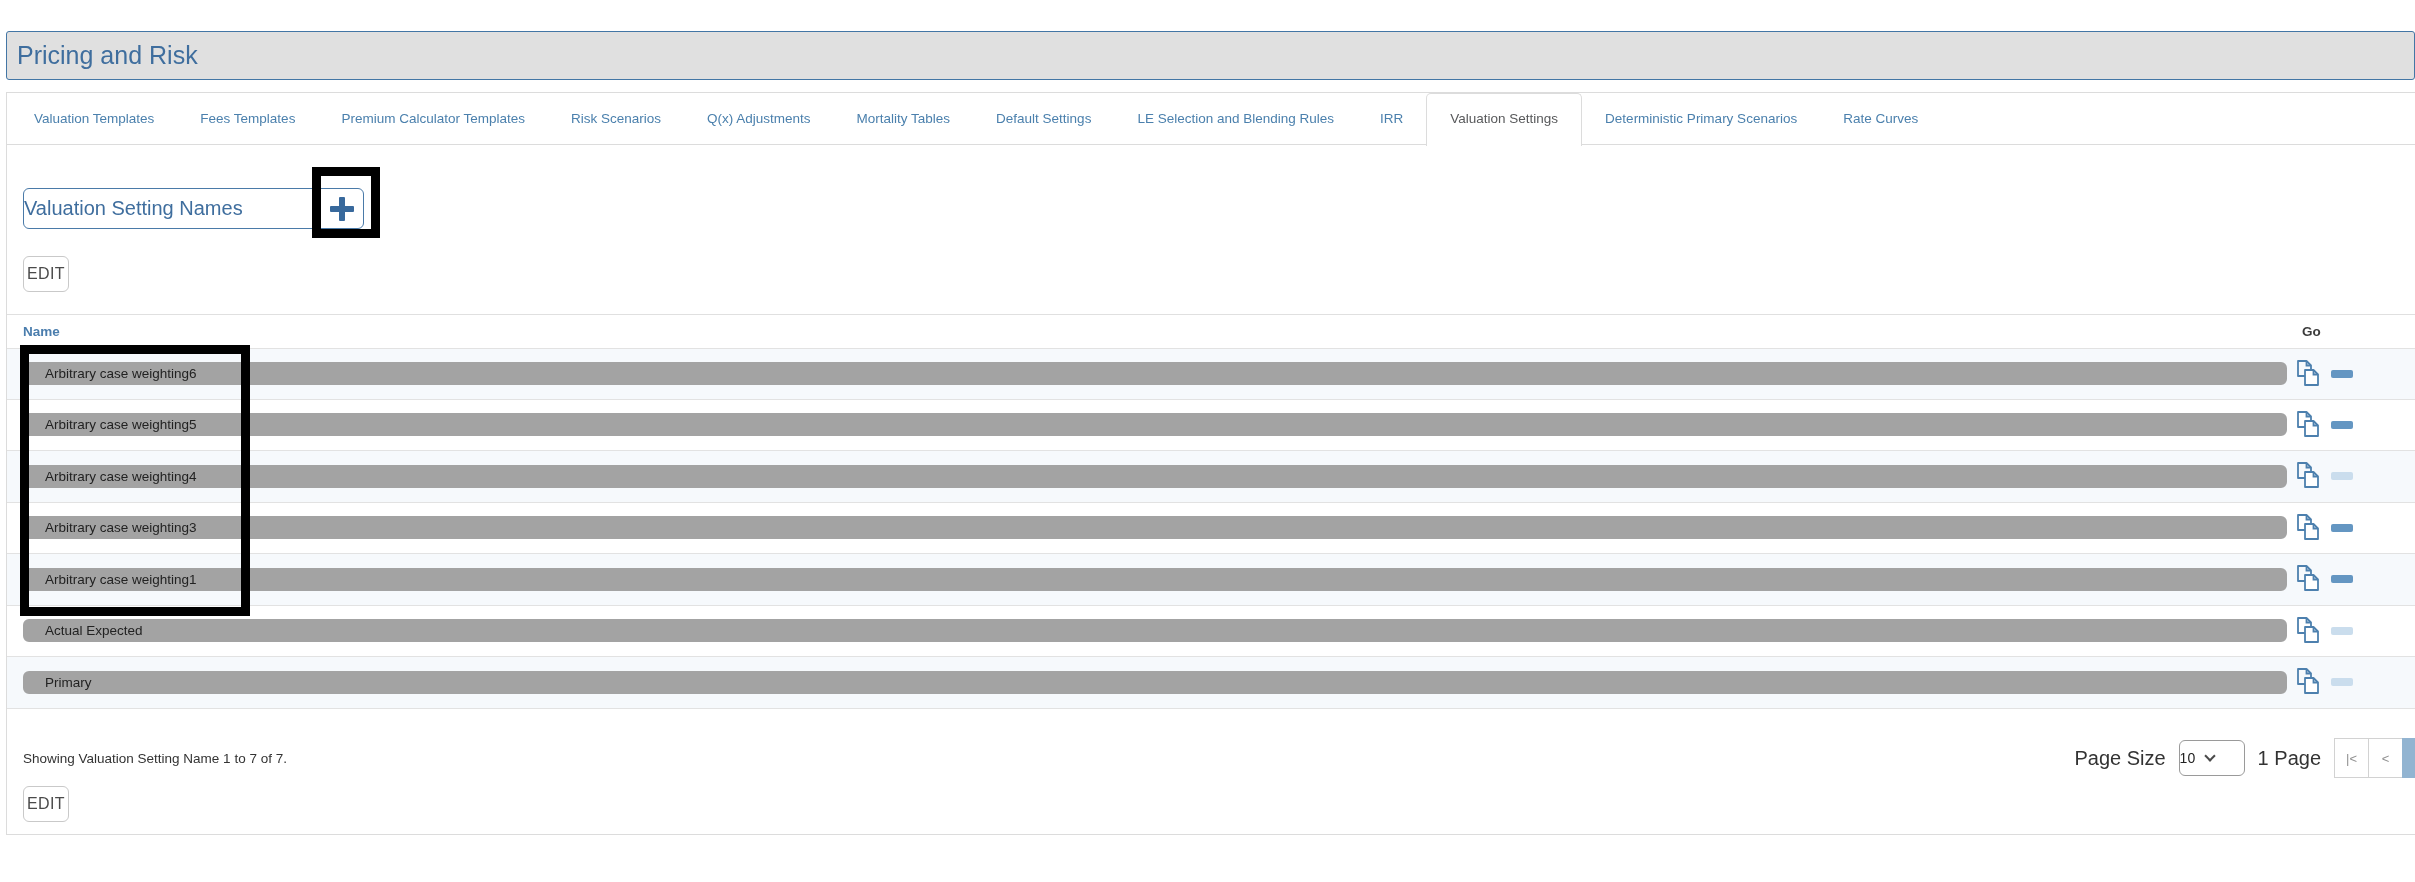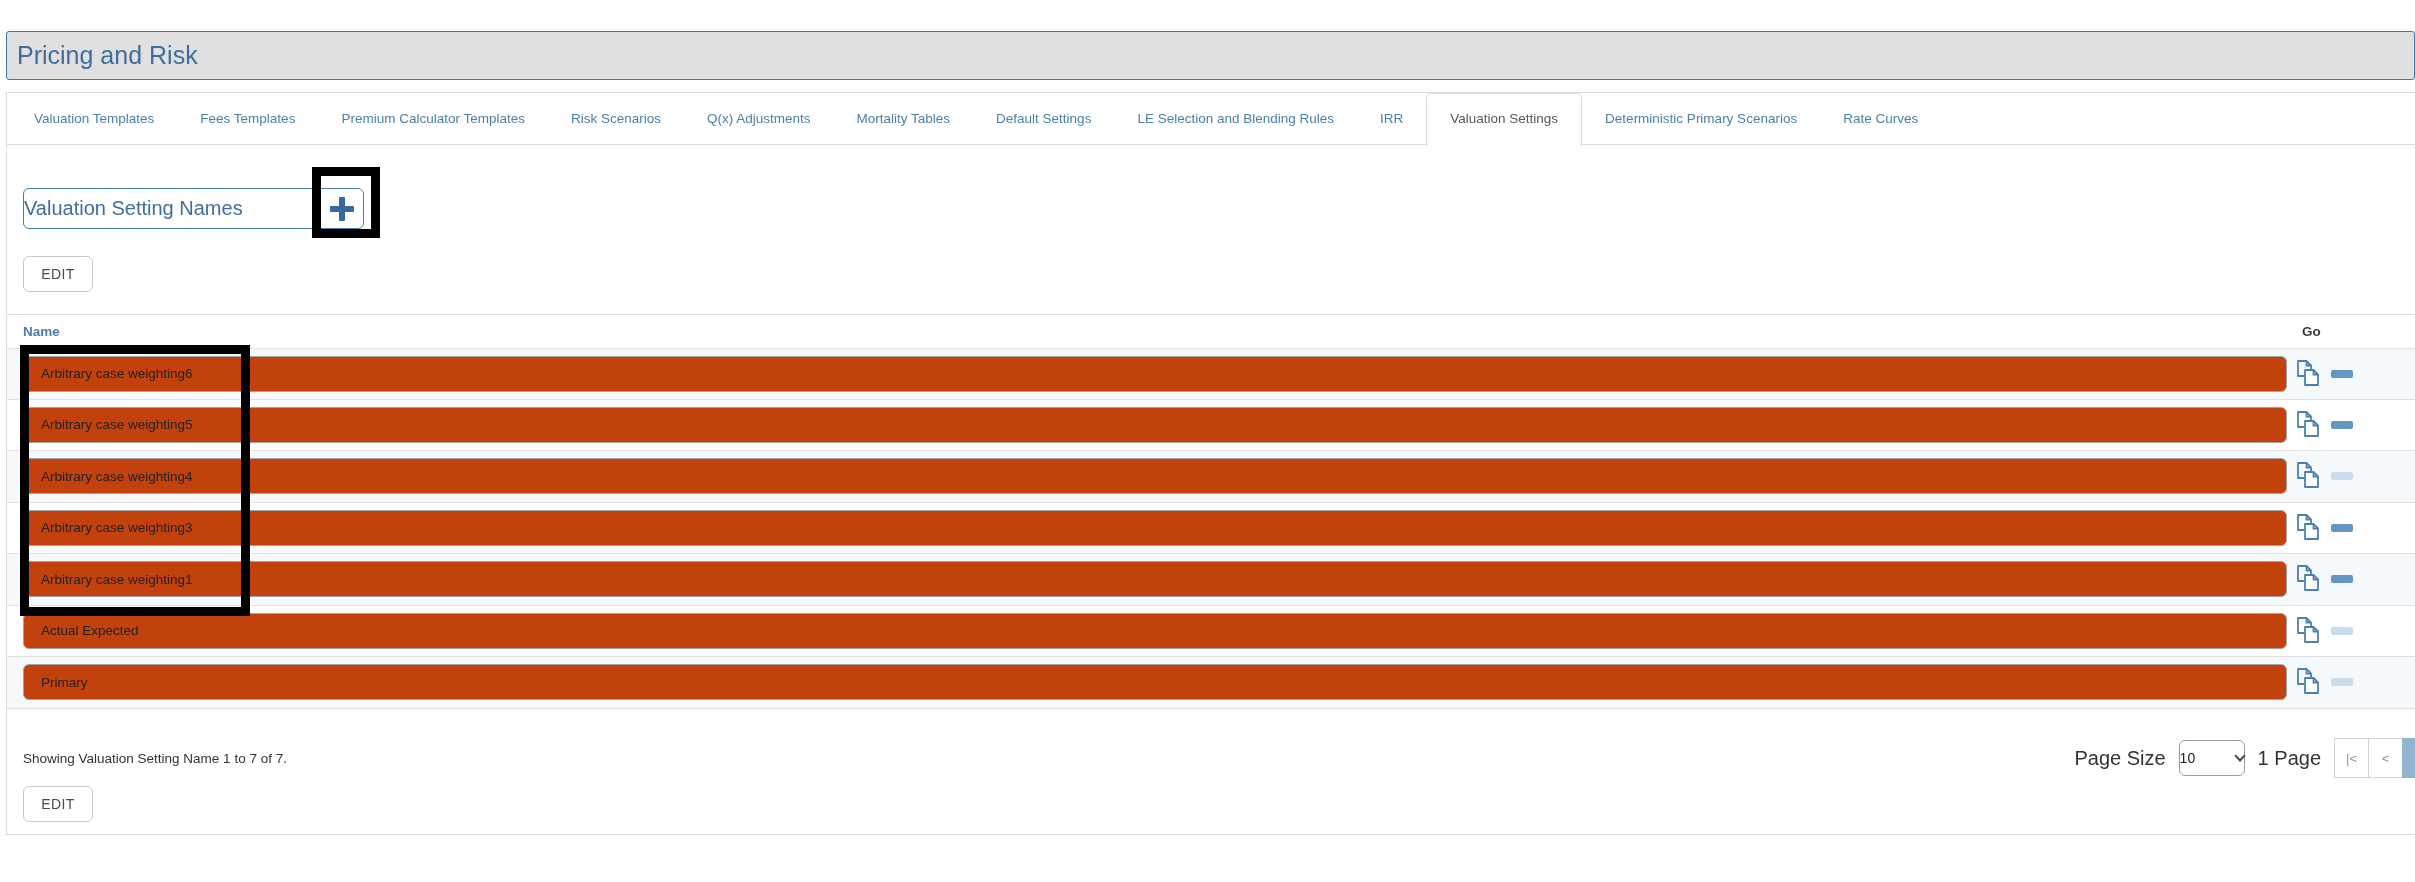--- a/index.html
+++ b/index.html
@@ -35,60 +35,60 @@
   .add-btn { margin-left:auto; margin-right:8px; width:26px; height:26px;
              background:none; border:none; cursor:pointer; display:flex;
              align-items:center; justify-content:center; }
   .plus { position:relative; width:24px; height:24px; display:block; }
   .plus::before { content:""; position:absolute; left:0; top:9px; width:24px; height:6px;
                   background:#38699c; border-radius:1px; }
   .plus::after  { content:""; position:absolute; left:9px; top:0; width:6px; height:24px;
                   background:#38699c; border-radius:1px; }
 
   
-  .edit-btn { position:absolute; width:70px; height:36px; background:#fff;
+  .edit-btn { position:absolute; width:46px; height:36px; background:#fff;
               border:1px solid #c9c9c9; border-radius:6px; color:#4a4a4a;
-              font-size:14px; letter-spacing:.4px; cursor:pointer;
+              font-size:16px; letter-spacing:.4px; cursor:pointer;
               font-family:"Liberation Sans", sans-serif;
               display:flex; align-items:center; justify-content:center; }
   .edit-top    { top:163px; left:16px; }
   .edit-bottom { top:693px; left:16px; }
 
   
   .table-head { position:absolute; top:221px; left:0; right:0; height:34px;
                 border-top:1px solid #e0e0e0; }
   .col-name { position:absolute; left:16px;  top:9px; font-size:13.5px;
               font-weight:bold; color:#4a7dad; cursor:pointer; }
   .col-go   { position:absolute; left:2295px; top:9px; font-size:13.5px;
               font-weight:bold; color:#3c3c3c; }
 
   .rows { position:absolute; top:255px; left:0; right:0; }
   .row { height:51.5px; display:flex; align-items:center;
          border-bottom:1px solid #e2e2e2; background:#fff; }
   .row:first-child { border-top:1px solid #e2e2e2; }
   .row:nth-child(odd) { background:#f6f9fc; }
-  .name-box { margin-left:16px; width:2264px; height:36px; background:#c2410c;
-              border:1px solid #a3a3a3; border-radius:6px; display:flex;
+  .name-box { margin-left:16px; width:2264px; height:23px; background:#a3a3a3;
+              border:5px solid #a3a3a3; border-radius:6px; display:flex;
               align-items:center; padding-left:17px; font-size:13.5px; color:#222;
               cursor:pointer; }
   .go-cell { display:flex; align-items:center; margin-left:9px; gap:9px; }
   .icon-btn { background:none; border:none; padding:0; cursor:pointer;
               display:flex; align-items:center; }
   .dash { width:22px; height:8px; border-radius:2px; background:#6496c2; }
   .dash[data-state="disabled"] { background:#cadded; }
 
   
   .footer { position:absolute; top:645px; left:16px; right:0; height:40px;
             display:flex; align-items:center; }
   .summary { font-size:13.5px; color:#333; }
   .footer-right { margin-left:auto; display:flex; align-items:center; gap:13px; }
   .page-size-label, .page-count { font-size:20px; color:#333; white-space:nowrap; }
   .page-size-select { width:66px; height:36px; border:1px solid #9a9a9a;
                       border-radius:6px; background:#fff; display:flex;
-                      align-items:center; justify-content:space-between; gap:11px;
+                      align-items:center; justify-content:flex-start; gap:11px;
                       cursor:pointer; }
   .page-size-value { font-size:14px; color:#222; }
   .chev { width:8px; height:8px; border-right:2px solid #4a4a4a;
           border-bottom:2px solid #4a4a4a; transform:rotate(45deg);
           margin-bottom:4px; }
   .pag-group { display:flex; align-items:center; }
   .pg-btn { width:35px; height:40px; background:#fff; border:1px solid #d2d2d2;
             color:#909090; font-size:13px; display:flex; align-items:center;
             justify-content:center; cursor:pointer;
             font-family:"Liberation Sans", sans-serif; }

